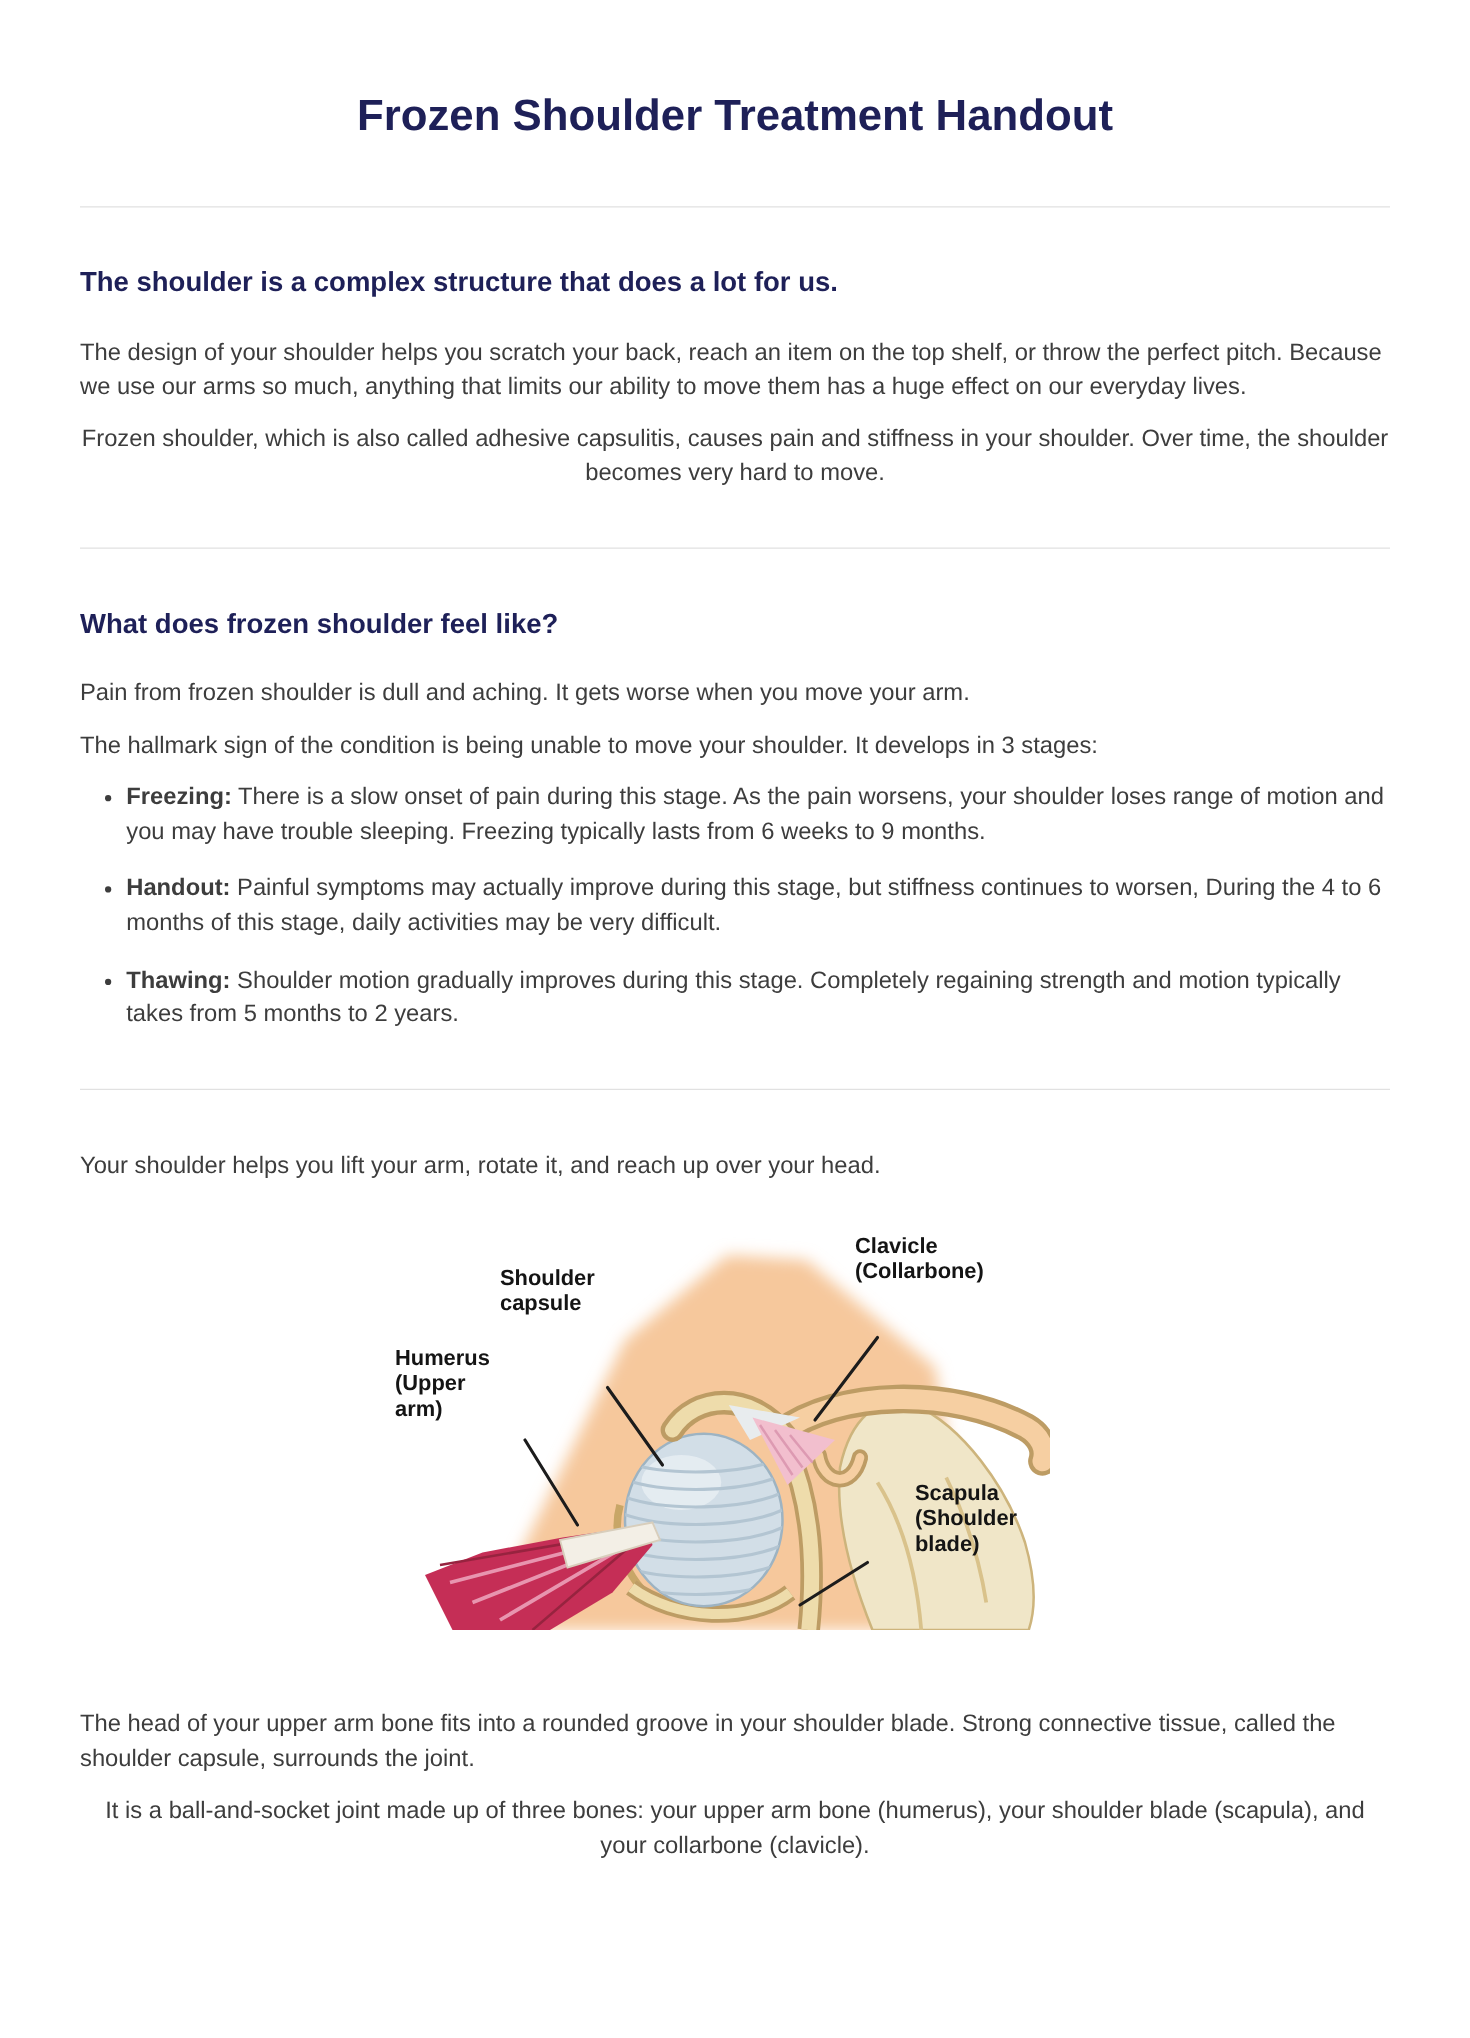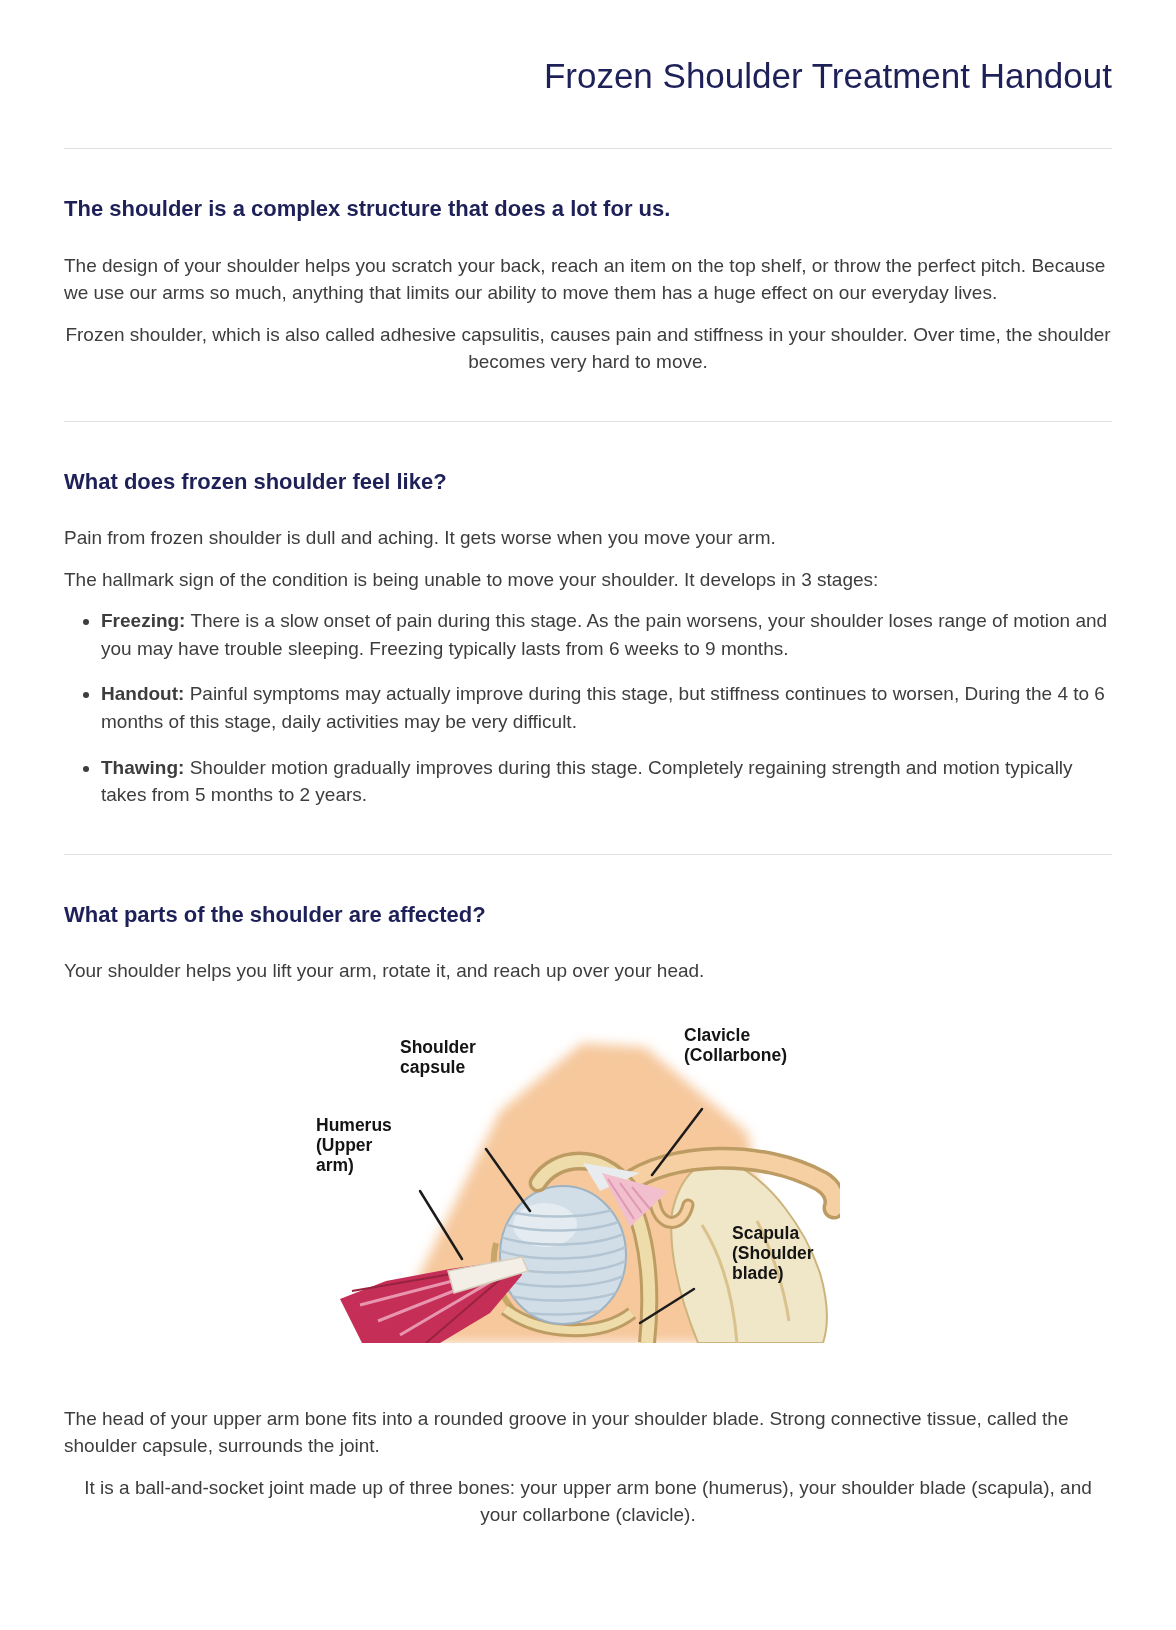--- a/index.html
+++ b/index.html
@@ -8,25 +8,25 @@
     width: 1176px;
     min-height: 1630px;
     margin: 0 auto;
     padding: 56px 64px 60px 64px;
     font-family: "Liberation Sans", sans-serif;
     color: #3d3d3d;
     font-size: 19px;
     line-height: 1.45;
   }
   h1.doc-title {
-    margin: 0 0 52px 0;
-    text-align: right;
+    margin: 17px 0 52px 0;
+    text-align: center;
     font-size: 35px;
     line-height: 1.15;
-    font-weight: normal;
+    font-weight: bold;
     color: #1e2058;
   }
   hr.divider {
     border: none;
     border-top: 1px solid #e1e1e1;
     margin: 0 0 47px 0;
   }
   section { margin: 0 0 45px 0; }
   h2.section-heading {
     margin: 0 0 29px 0;
@@ -55,21 +55,21 @@
   }
   .diagram svg { position: absolute; left: 0; top: 0; }
   .dlabel {
     position: absolute;
     font-size: 17.5px;
     font-weight: bold;
     line-height: 1.16;
     color: #141414;
     white-space: pre-line;
   }
-  .dlabel.capsule  { left: 100px; top: 24px; }
+  .dlabel.capsule  { left: 100px; top: 38px; }
   .dlabel.clavicle { left: 384px; top: 12px; }
   .dlabel.humerus  { left: 16px;  top: 102px; }
   .dlabel.scapula  { left: 432px; top: 210px; }
 </style>
 </head>
 <body>
 
 <header>
   <h1 class="doc-title">Frozen Shoulder Treatment Handout</h1>
 </header>
@@ -91,21 +91,20 @@
   <ul class="stages">
     <li><span class="stage-term">Freezing:</span> <span>There is a slow onset of pain during this stage. As the pain worsens, your shoulder loses range of motion and you may have trouble sleeping. Freezing typically lasts from 6 weeks to 9 months.</span></li>
     <li><span class="stage-term">Handout:</span> <span>Painful symptoms may actually improve during this stage, but stiffness continues to worsen, During the 4 to 6 months of this stage, daily activities may be very difficult.</span></li>
     <li><span class="stage-term">Thawing:</span> <span>Shoulder motion gradually improves during this stage. Completely regaining strength and motion typically takes from 5 months to 2 years.</span></li>
   </ul>
 </section>
 
 <hr class="divider">
 
 <section>
-  <h2 class="section-heading">What parts of the shoulder are affected?</h2>
   <p class="body-text">Your shoulder helps you lift your arm, rotate it, and reach up over your head.</p>
 
   <div class="diagram">
     <svg width="540" height="330" viewBox="0 0 540 330" aria-hidden="true">
       <defs>
         <filter id="soft" x="-25%" y="-25%" width="150%" height="150%">
           <feGaussianBlur stdDeviation="6"></feGaussianBlur>
         </filter>
         <clipPath id="capClip">
             <ellipse cx="263" cy="242" rx="63" ry="69"></ellipse>

